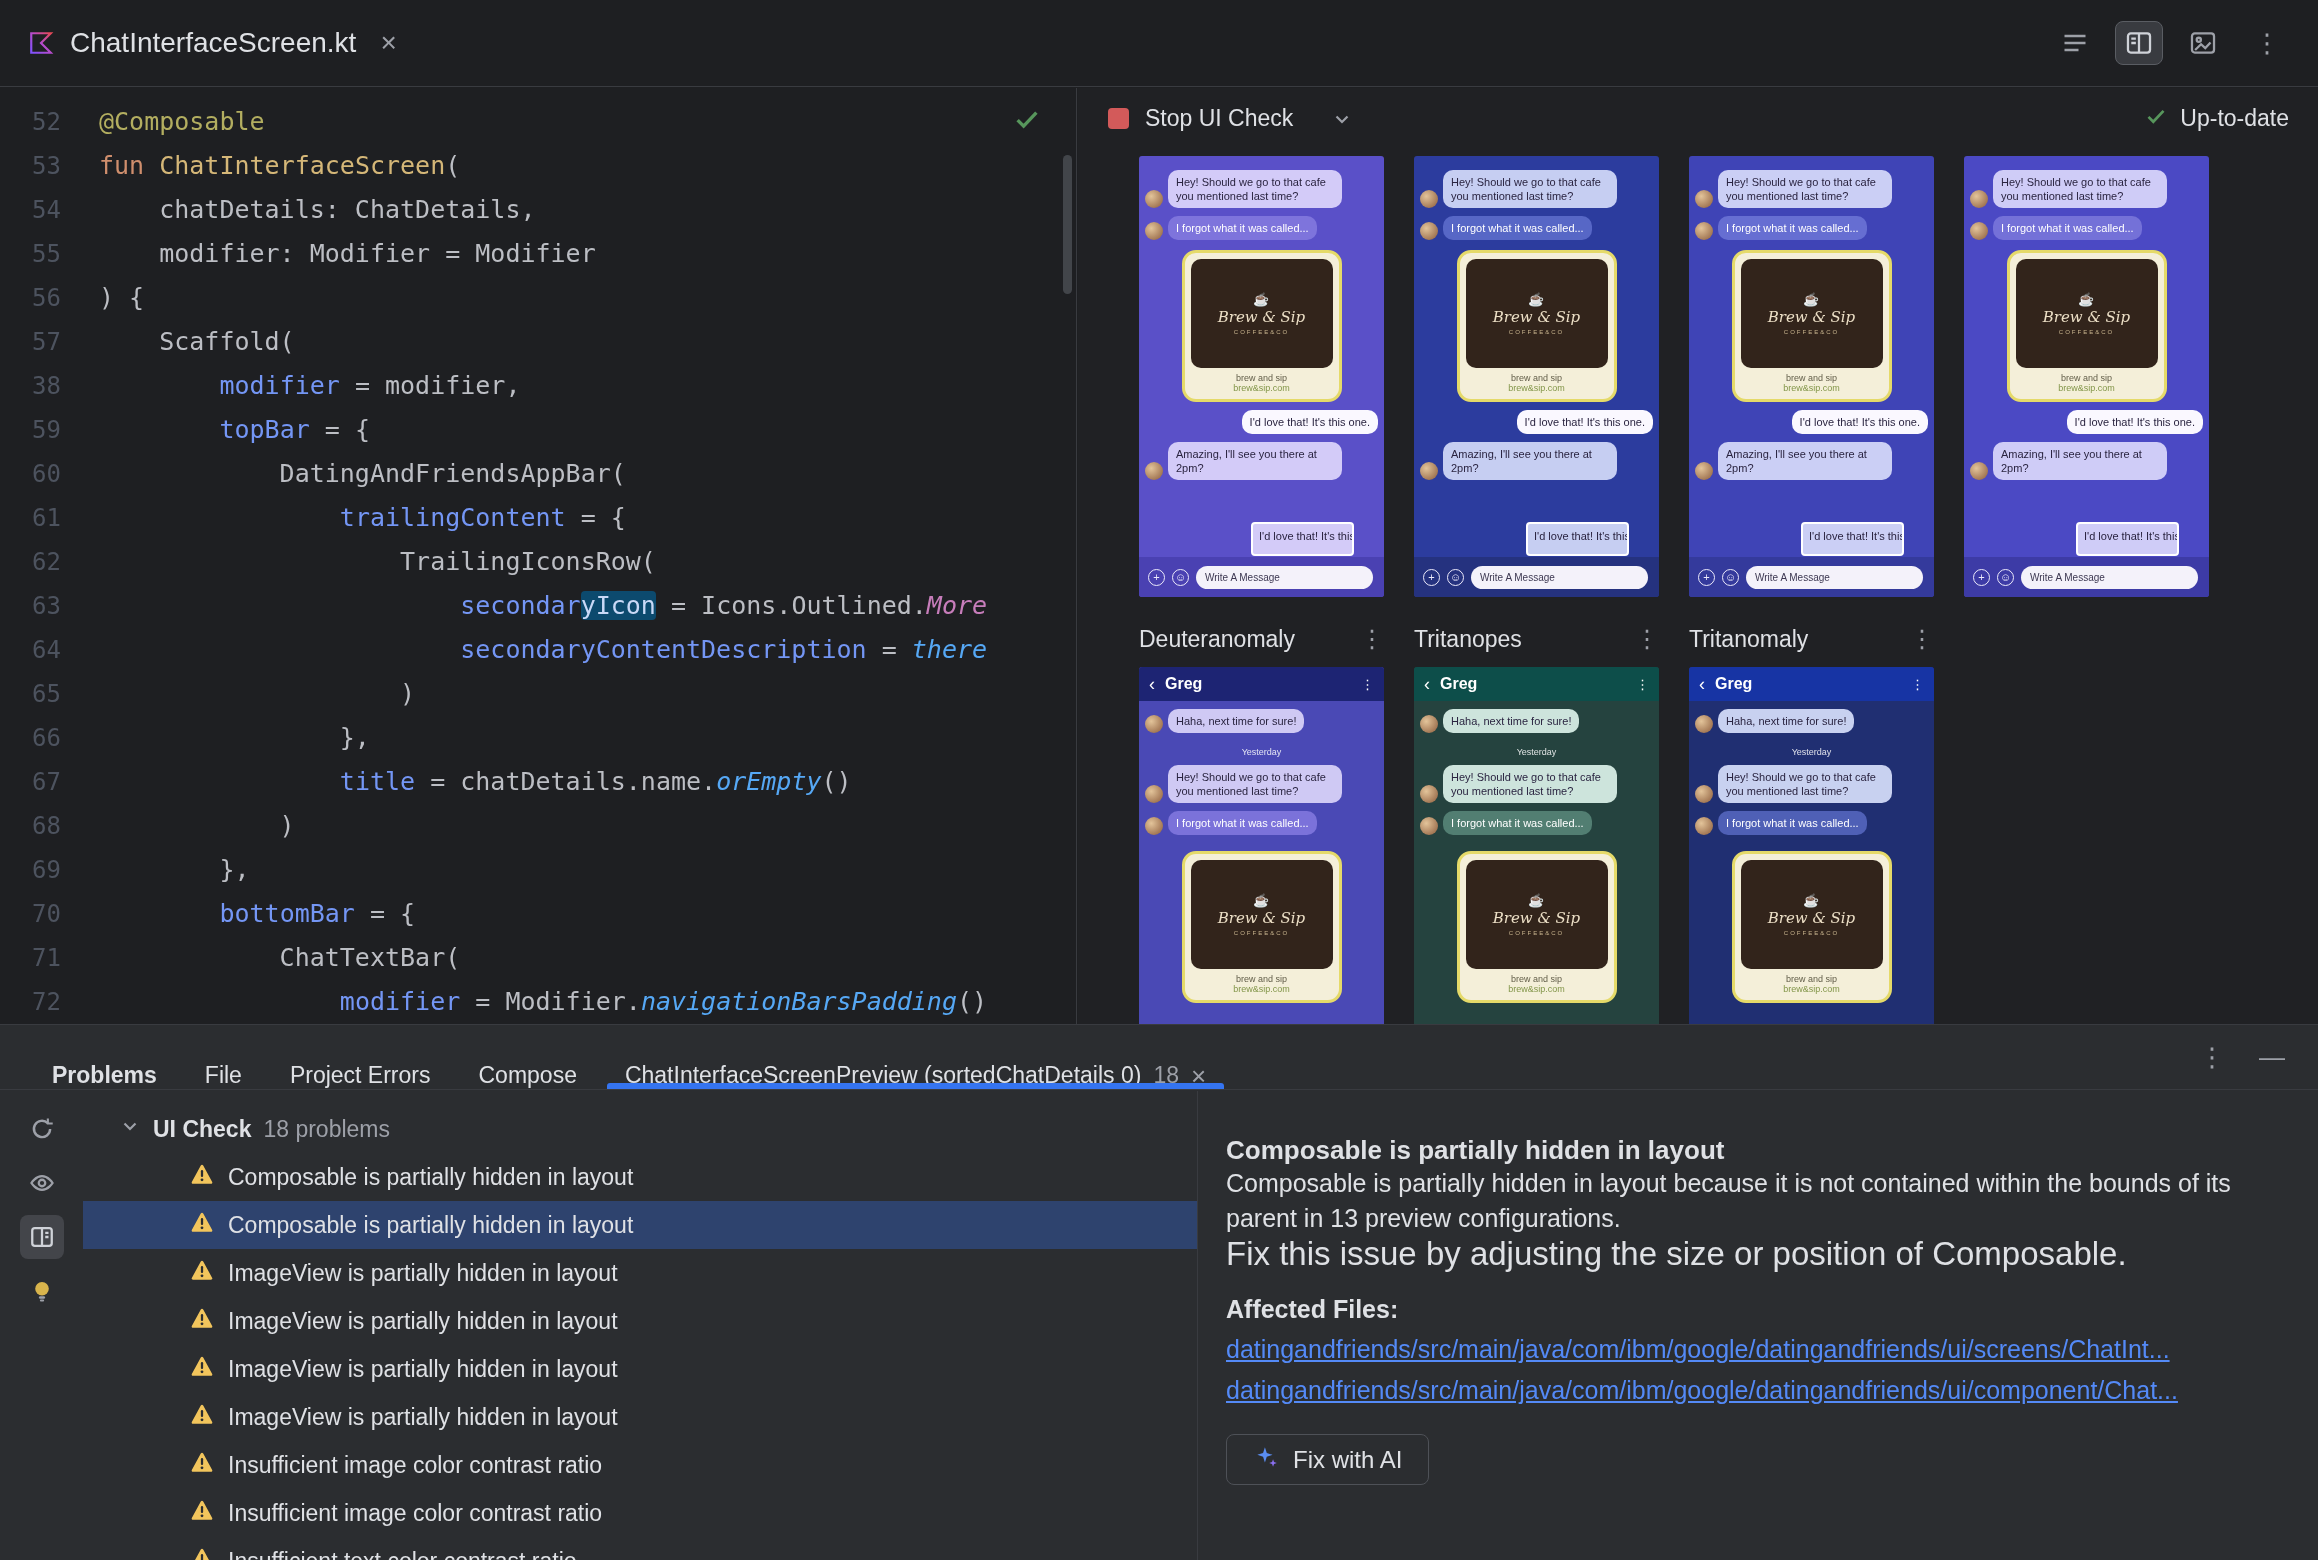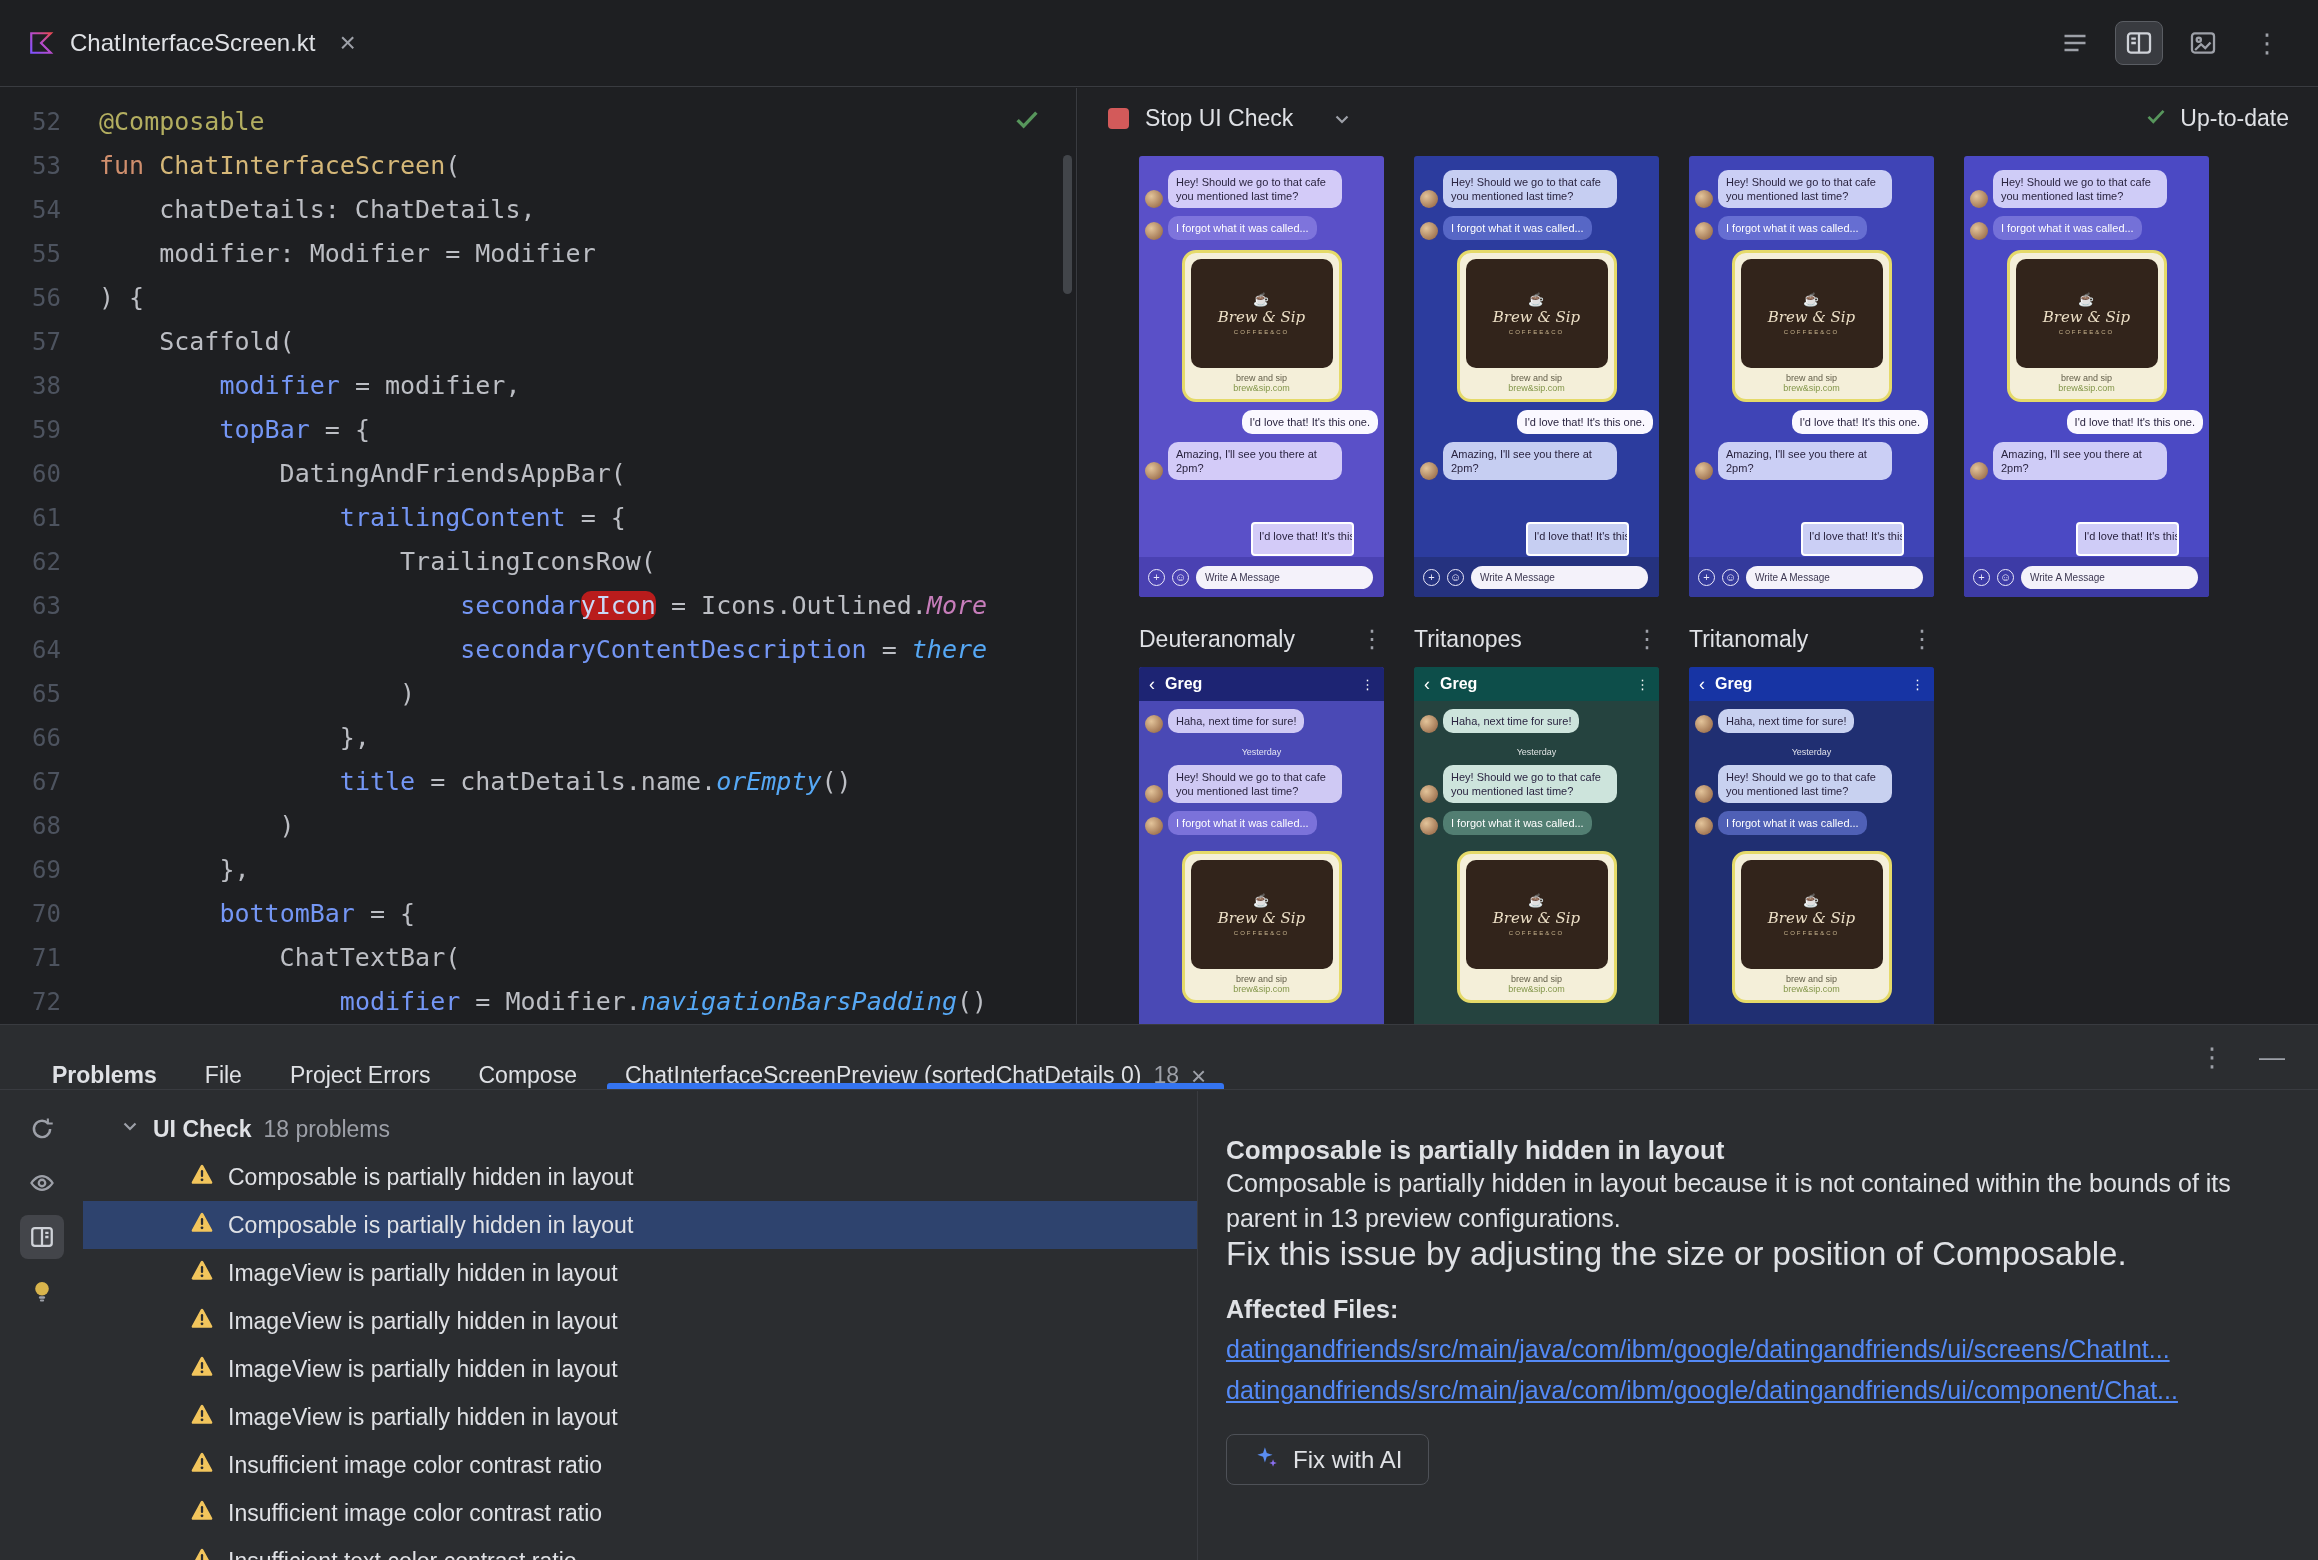--- a/index.html
+++ b/index.html
@@ -5,38 +5,38 @@
   *{margin:0;padding:0;box-sizing:border-box}
   html,body{overflow:hidden}
   body{width:2319px;height:1560px;position:relative;background:#1e1f22;
        font-family:"Liberation Sans",sans-serif;color:#dfe1e5;}
 
   
   .tabbar{position:absolute;top:0;left:0;width:2319px;height:87px;display:flex;
           align-items:center;border-bottom:1px solid #393b40;background:#1e1f22}
   .tab{display:flex;align-items:center;gap:16px;padding:0 28px;height:100%}
   .kicon svg{display:block}
-  .tab-title{font-size:24px;color:#dfe1e5}
+  .tab-title{font-size:28px;color:#dfe1e5}
   .tab-close{color:#9da0a8;font-size:28px;margin-left:8px;line-height:1;cursor:pointer}
   .tabbar-right{margin-left:auto;display:flex;align-items:center;gap:16px;padding-right:28px}
   .tbicon{width:48px;height:44px;display:flex;align-items:center;justify-content:center;
           color:#9da0a8;font-size:26px;border-radius:8px}
   .tbicon.toggled{background:#393b40;border:1px solid #5a5d63}
 
   
   .editor{position:absolute;top:88px;left:0;width:1077px;height:936px;overflow:hidden;
           border-right:1px solid #393b40;background:#1e1f22}
   .code{padding-top:12px;font-family:"DejaVu Sans Mono",monospace;font-size:25px;line-height:44px}
   .cl{display:flex;height:44px;align-items:center}
   .ln{width:99px;text-align:right;padding-right:38px;color:#4d535f;flex:none;font-size:24px}
   .ct{white-space:pre}
   .a{color:#b3ae60}.k{color:#cf8e6d}.f{color:#d5b778}.n{color:#7496f5}
   .x{color:#56a8f5;font-style:italic}.o{color:#c77dbb;font-style:italic}
   .p{color:#bcbec4}
-  .ns{color:#c9d9f7;background:#b91c1c;border-radius:10px}
+  .ns{color:#c9d9f7;background:#0c4a6e;border-radius:4px}
   .ok-check{position:absolute;top:16px;right:34px}
   .scroll-thumb{position:absolute;top:67px;right:4px;width:9px;height:139px;border-radius:5px;
                 background:rgba(110,116,125,.45)}
 
   
   .preview{position:absolute;top:88px;left:1078px;width:1241px;height:936px;overflow:hidden;
            background:#202124}
   .pv-header{height:61px;display:flex;align-items:center;padding:0 30px;gap:16px}
   .stop-sq{width:21px;height:21px;border-radius:4px;background:var(--stop);cursor:pointer}
   .pv-title{font-size:23px}

